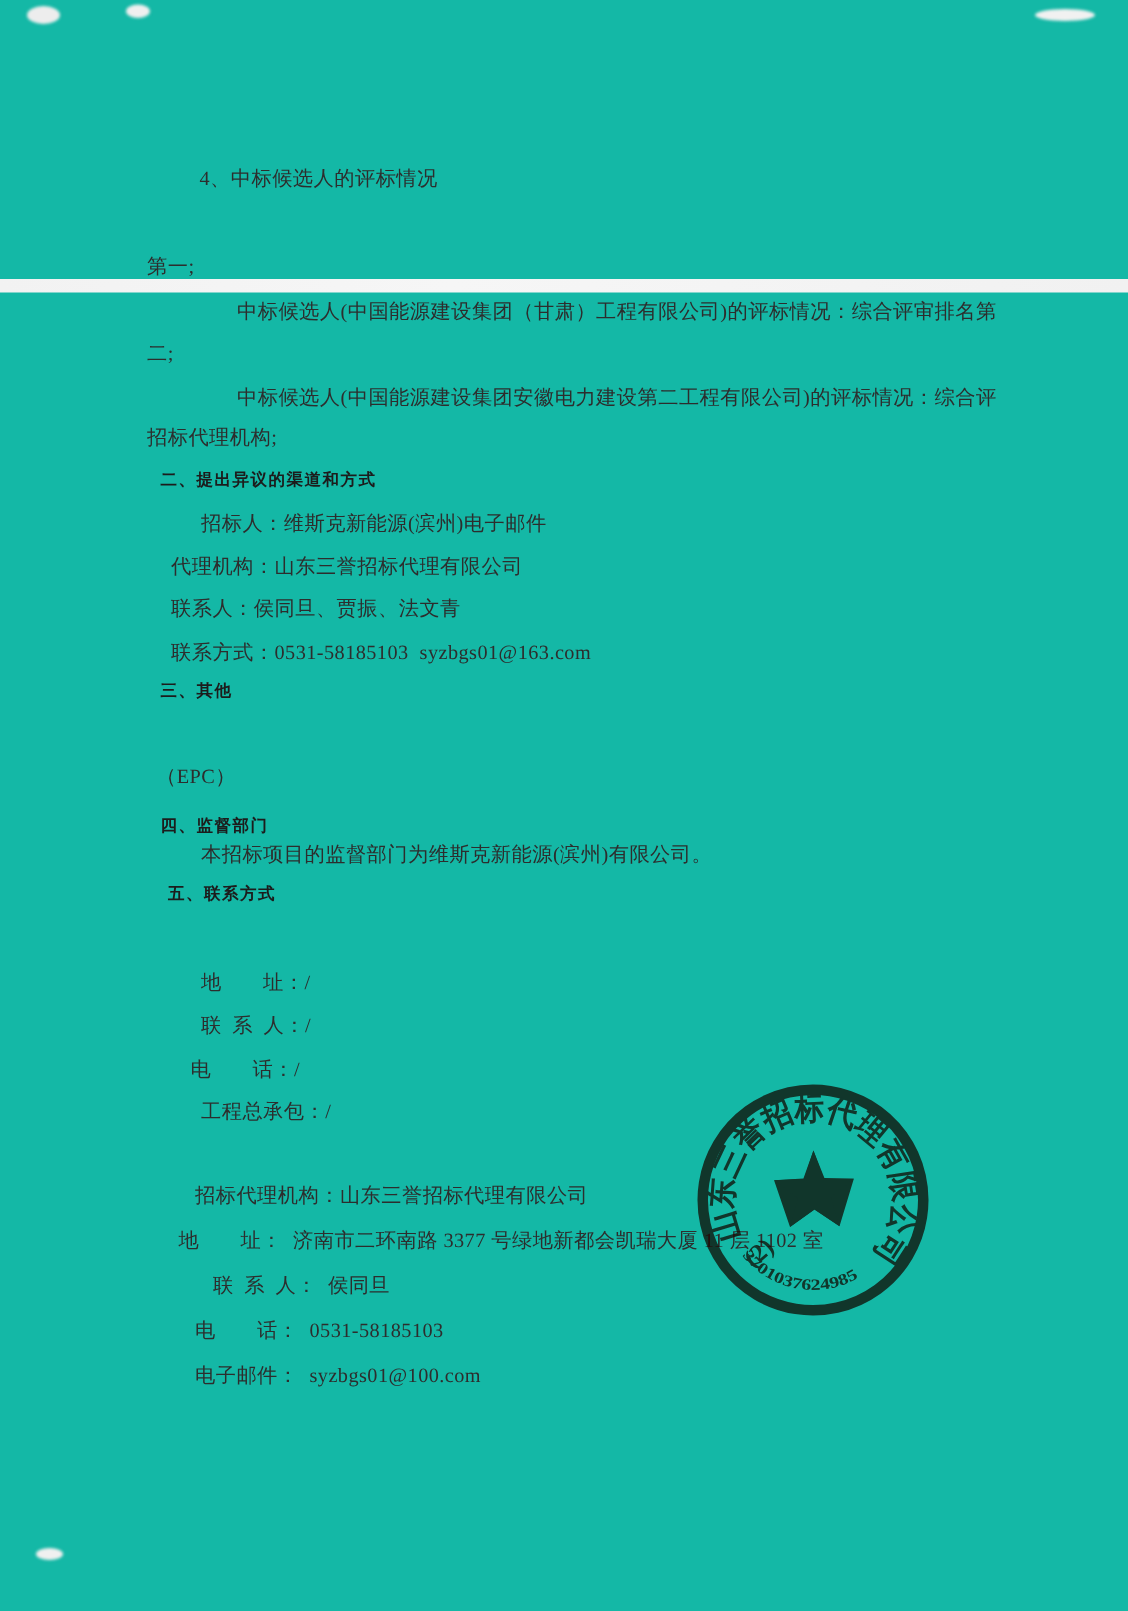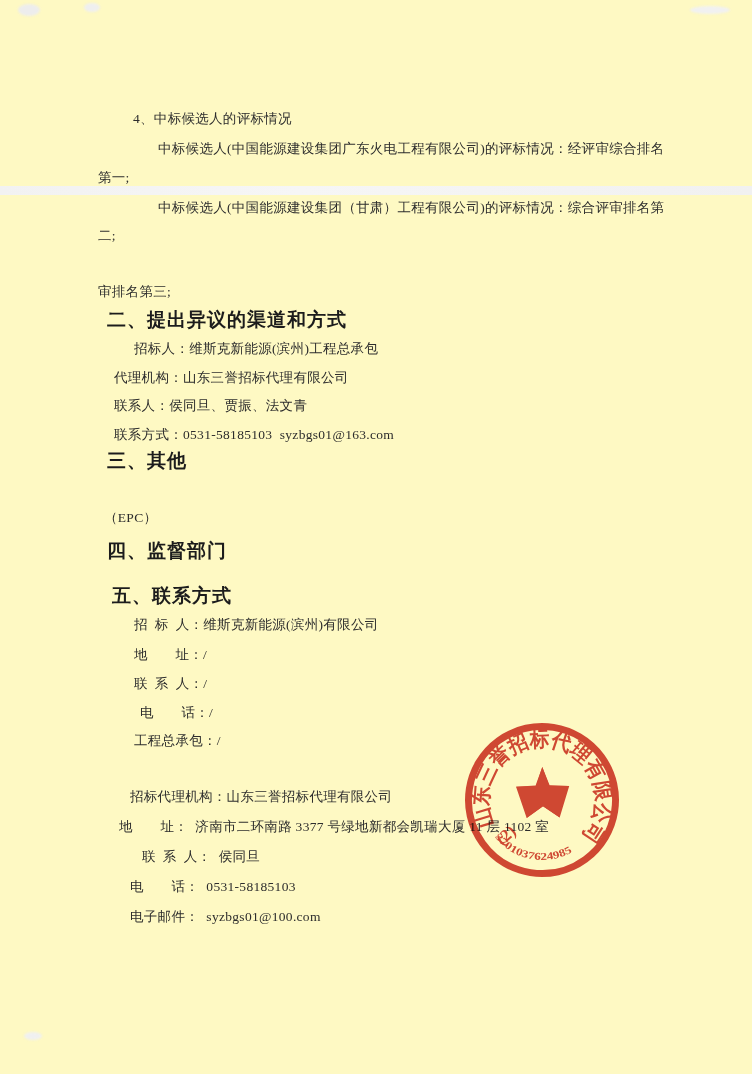--- a/index.html
+++ b/index.html
@@ -1,29 +1,29 @@
 <!DOCTYPE html>
 <html><head>
 <meta charset="utf-8">
 <style>
   html,body{margin:0;padding:0;background:#ffffff;}
   #page{
     position:relative;width:752px;height:1074px;margin:0 auto;
-    background:#fef9c3;overflow:hidden;
+    background:#14b8a6;overflow:hidden;
     font-family:"Liberation Serif","DejaVu Serif",serif;
   }
   .ln{
     position:absolute;
     font-size:13.5px;color:#2d2d2d;
     white-space:pre;letter-spacing:0.3px;
     line-height:18px;
   }
   .hd{
     font-family:Liberation Sans, sans-serif;
-    font-weight:bold;font-size:19px;color:#1c1c1c;letter-spacing:1px;
+    font-weight:bold;font-size:11px;color:#1c1c1c;letter-spacing:1px;
   }
   .artifact{position:absolute;pointer-events:none;}
   #band1{left:0;top:186px;width:752px;height:9px;
     background:linear-gradient(90deg,#f2f2f2,#f6f6f6 40%,#f1f1f1);}
   #smudge-a{left:18px;top:4px;width:22px;height:12px;background:#ededed;border-radius:50%;filter:blur(1px);}
   #smudge-b{left:84px;top:3px;width:16px;height:9px;background:#efefef;border-radius:50%;filter:blur(1px);}
   #smudge-c{left:690px;top:6px;width:40px;height:8px;background:#f1f1f1;border-radius:50%;filter:blur(1px);}
   #smudge-d{left:24px;top:1032px;width:18px;height:8px;background:#f0f0f0;border-radius:50%;filter:blur(1px);}
   #seal{
     position:absolute;left:447px;top:705px;width:190px;height:190px;
@@ -36,43 +36,43 @@
 
 <div id="page">
 
   <div class="artifact" id="band1"></div>
   <div class="artifact" id="smudge-a"></div>
   <div class="artifact" id="smudge-b"></div>
   <div class="artifact" id="smudge-c"></div>
   <div class="artifact" id="smudge-d"></div>
 
   <div class="ln" style="left:133px;top:110px">4、中标候选人的评标情况</div>
-  <div class="ln" style="left:158px;top:140px">中标候选人(中国能源建设集团广东火电工程有限公司)的评标情况：经评审综合排名</div>
   <div class="ln" style="left:98px;top:169px">第一;</div>
   <div class="ln" style="left:158px;top:199px">中标候选人(中国能源建设集团（甘肃）工程有限公司)的评标情况：综合评审排名第</div>
   <div class="ln" style="left:98px;top:227px">二;</div>
-  <div class="ln" style="left:98px;top:283px">审排名第三;</div>
+  <div class="ln" style="left:158px;top:256px">中标候选人(中国能源建设集团安徽电力建设第二工程有限公司)的评标情况：综合评</div>
+  <div class="ln" style="left:98px;top:283px">招标代理机构;</div>
 
   <div class="ln hd" style="left:107px;top:311px">二、提出异议的渠道和方式</div>
-  <div class="ln" style="left:134px;top:340px">招标人：维斯克新能源(滨州)工程总承包</div>
+  <div class="ln" style="left:134px;top:340px">招标人：维斯克新能源(滨州)电子邮件</div>
   <div class="ln" style="left:114px;top:397px">联系人：侯同旦、贾振、法文青</div>
   <div class="ln" style="left:114px;top:369px">代理机构：山东三誉招标代理有限公司</div>
   <div class="ln" style="left:114px;top:426px">联系方式：0531-58185103  syzbgs01@163.com</div>
 
   <div class="ln hd" style="left:107px;top:452px">三、其他</div>
   <div class="ln" style="left:104px;top:509px">（EPC）</div>
 
   <div class="ln hd" style="left:107px;top:542px">四、监督部门</div>
+  <div class="ln" style="left:134px;top:561px">本招标项目的监督部门为维斯克新能源(滨州)有限公司。</div>
 
   <div class="ln hd" style="left:112px;top:587px">五、联系方式</div>
 
-  <div class="ln" style="left:134px;top:616px">招 标 人：维斯克新能源(滨州)有限公司</div>
   <div class="ln" style="left:134px;top:646px">地  址：/</div>
   <div class="ln" style="left:134px;top:675px">联 系 人：/</div>
-  <div class="ln" style="left:140px;top:704px">电  话：/</div>
+  <div class="ln" style="left:127px;top:704px">电  话：/</div>
   <div class="ln" style="left:134px;top:732px">工程总承包：/</div>
 
   <div class="ln" style="left:130px;top:788px">招标代理机构：山东三誉招标代理有限公司</div>
   <div class="ln" style="left:119px;top:818px">地  址：  济南市二环南路 3377 号绿地新都会凯瑞大厦 11 层 1102 室</div>
   <div class="ln" style="left:142px;top:848px">联 系 人：  侯同旦</div>
   <div class="ln" style="left:130px;top:878px">电  话：  0531-58185103</div>
   <div class="ln" style="left:130px;top:908px">电子邮件：  syzbgs01@100.com</div>
 
   <svg id="seal" viewBox="-95 -95 190 190">
     <g transform="rotate(9)" fill="#cc3a31" stroke="none">

